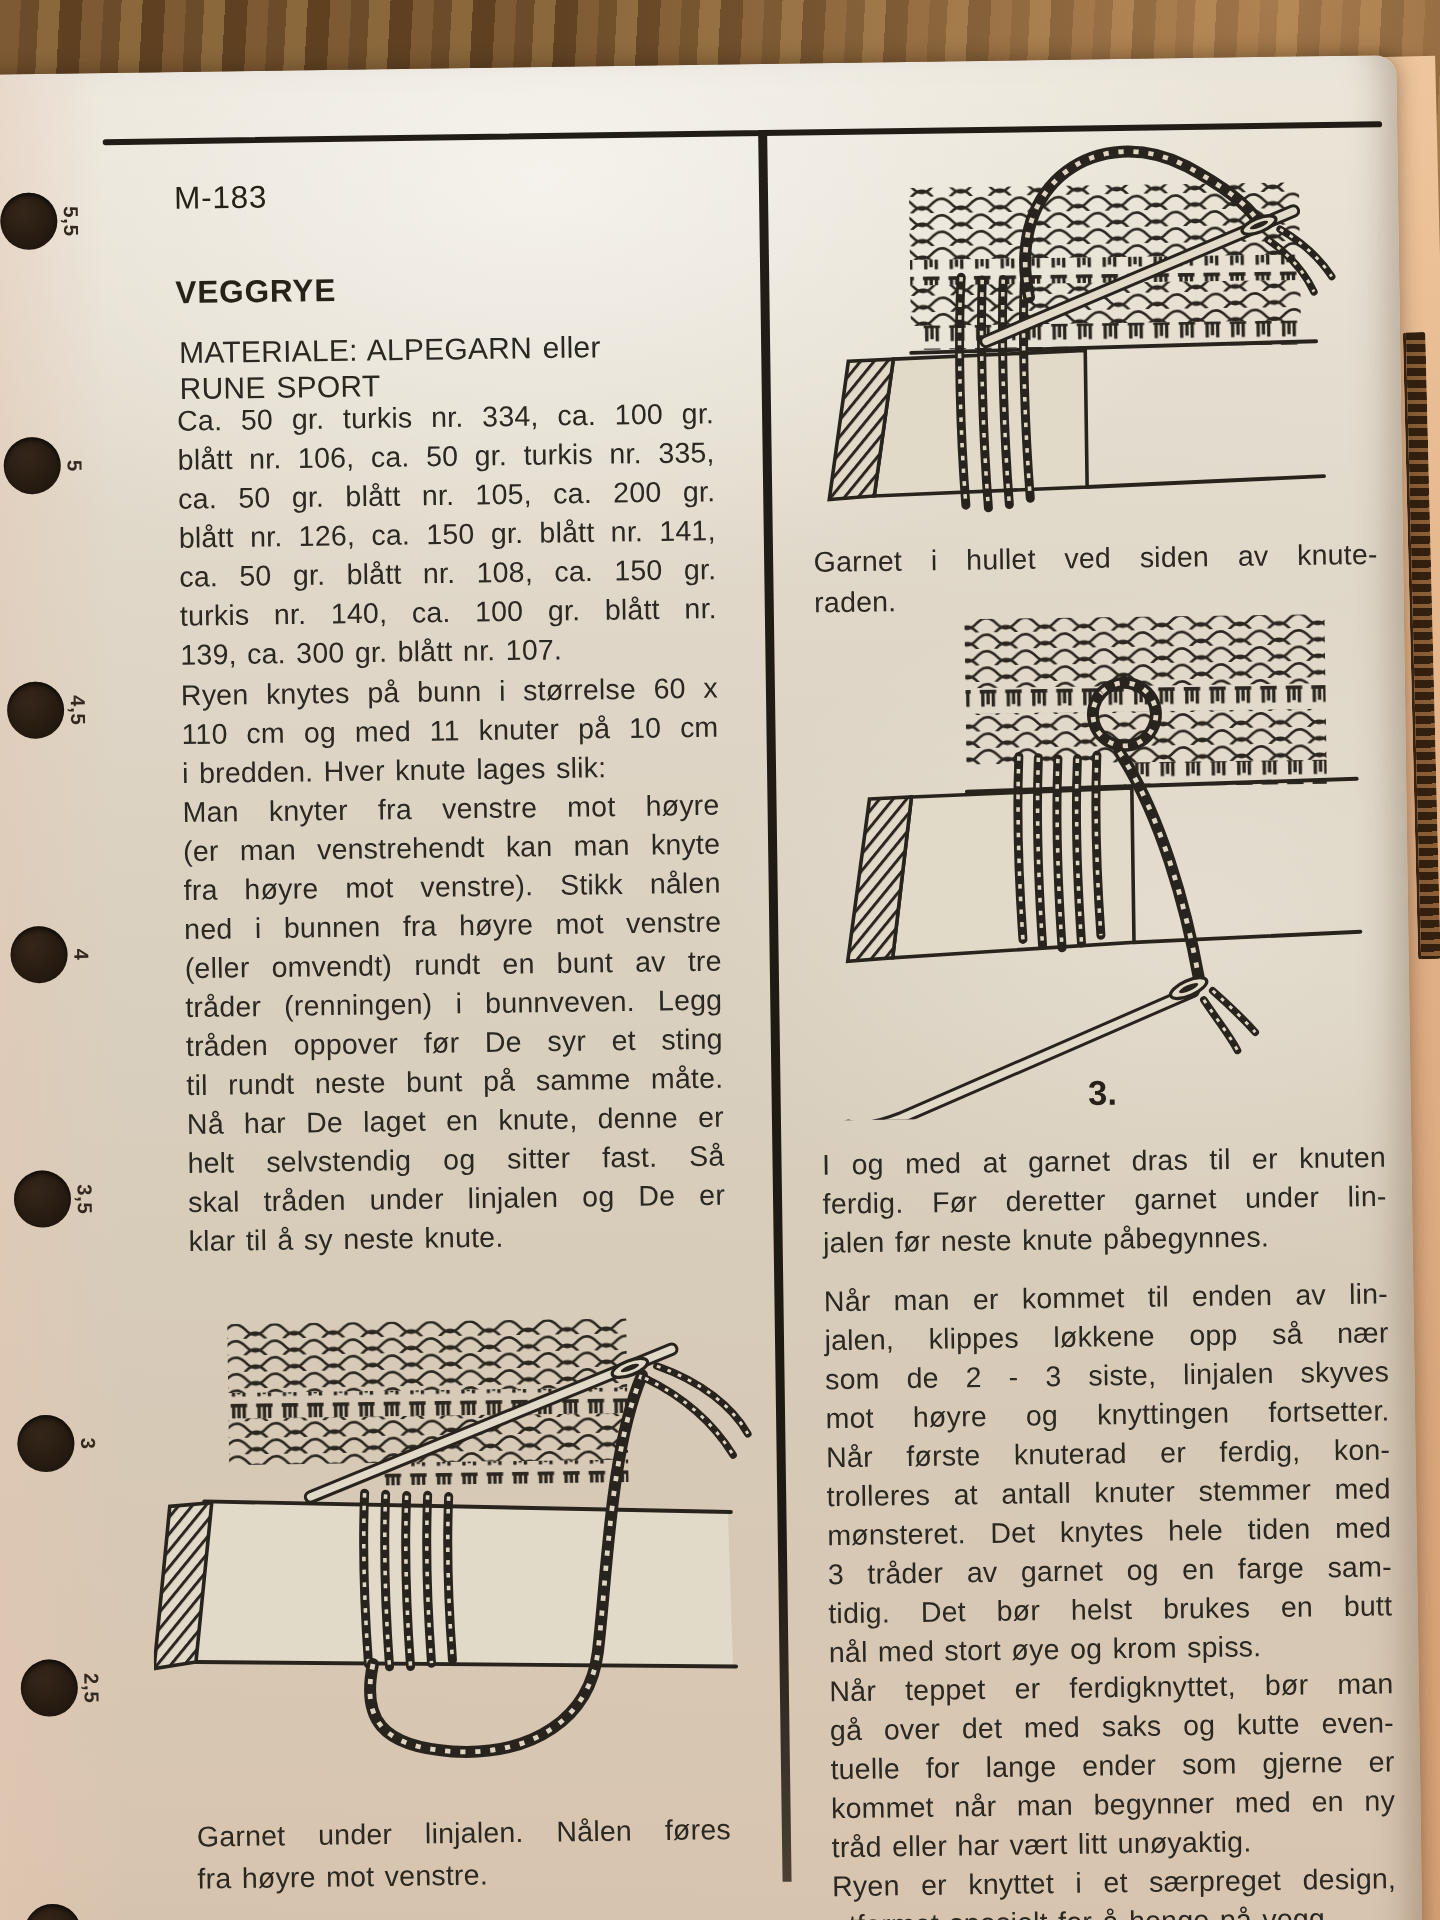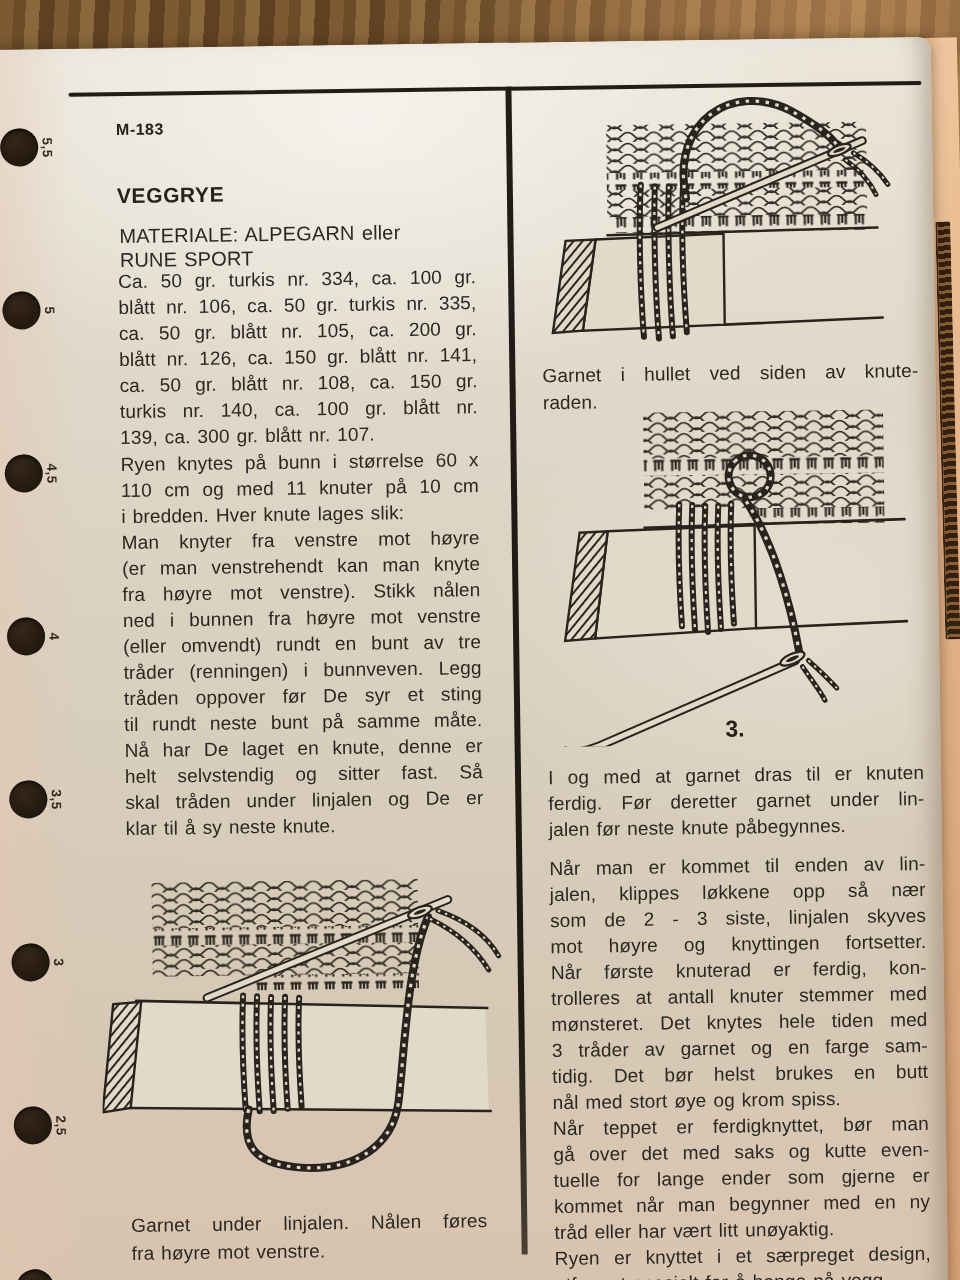--- a/index.html
+++ b/index.html
@@ -45,21 +45,21 @@
     transform:rotate(90deg);letter-spacing:.5px;
   }
   .top-rule{position:absolute;left:89px;top:44px;width:853px;height:4px;background:#211c15;border-radius:2px;}
   .col-divider{position:absolute;left:526px;top:44px;width:6px;height:1168px;background:linear-gradient(180deg,#221d16 0%,#1d1913 80%,#4a4034 100%);}
   .tblock{position:absolute;font-size:19px;}
   .tline{
     text-align:justify;text-align-last:justify;-moz-text-align-last:justify;
     letter-spacing:.15px;word-spacing:1.5px;
   }
   .tline.nj{text-align:left;text-align-last:left;-moz-text-align-last:left;}
-  .h-code{position:absolute;font-size:16px;font-weight:700;letter-spacing:.5px;color:#272219;}
+  .h-code{position:absolute;font-size:21px;font-weight:400;letter-spacing:.5px;color:#272219;}
   .h-title{position:absolute;font-size:21px;font-weight:700;letter-spacing:.6px;color:#272219;}
   .h-materials{font-size:20px;letter-spacing:.3px;}
   .fig{position:absolute;}
   .fig-label{position:absolute;font-size:23px;font-weight:700;color:#272219;}
   
   .ln{stroke:#28241d;stroke-width:2.6;fill:none;stroke-linecap:round;}
   .y1{stroke:#28241d;stroke-width:8;fill:none;stroke-linecap:round;}
   .y2{stroke:#ded5c4;stroke-width:3.2;fill:none;stroke-dasharray:3.5 6.5;}
   .y1t{stroke:#28241d;stroke-width:6;fill:none;stroke-linecap:round;}
   .y2t{stroke:#ded5c4;stroke-width:2.4;fill:none;stroke-dasharray:3 5.5;}

